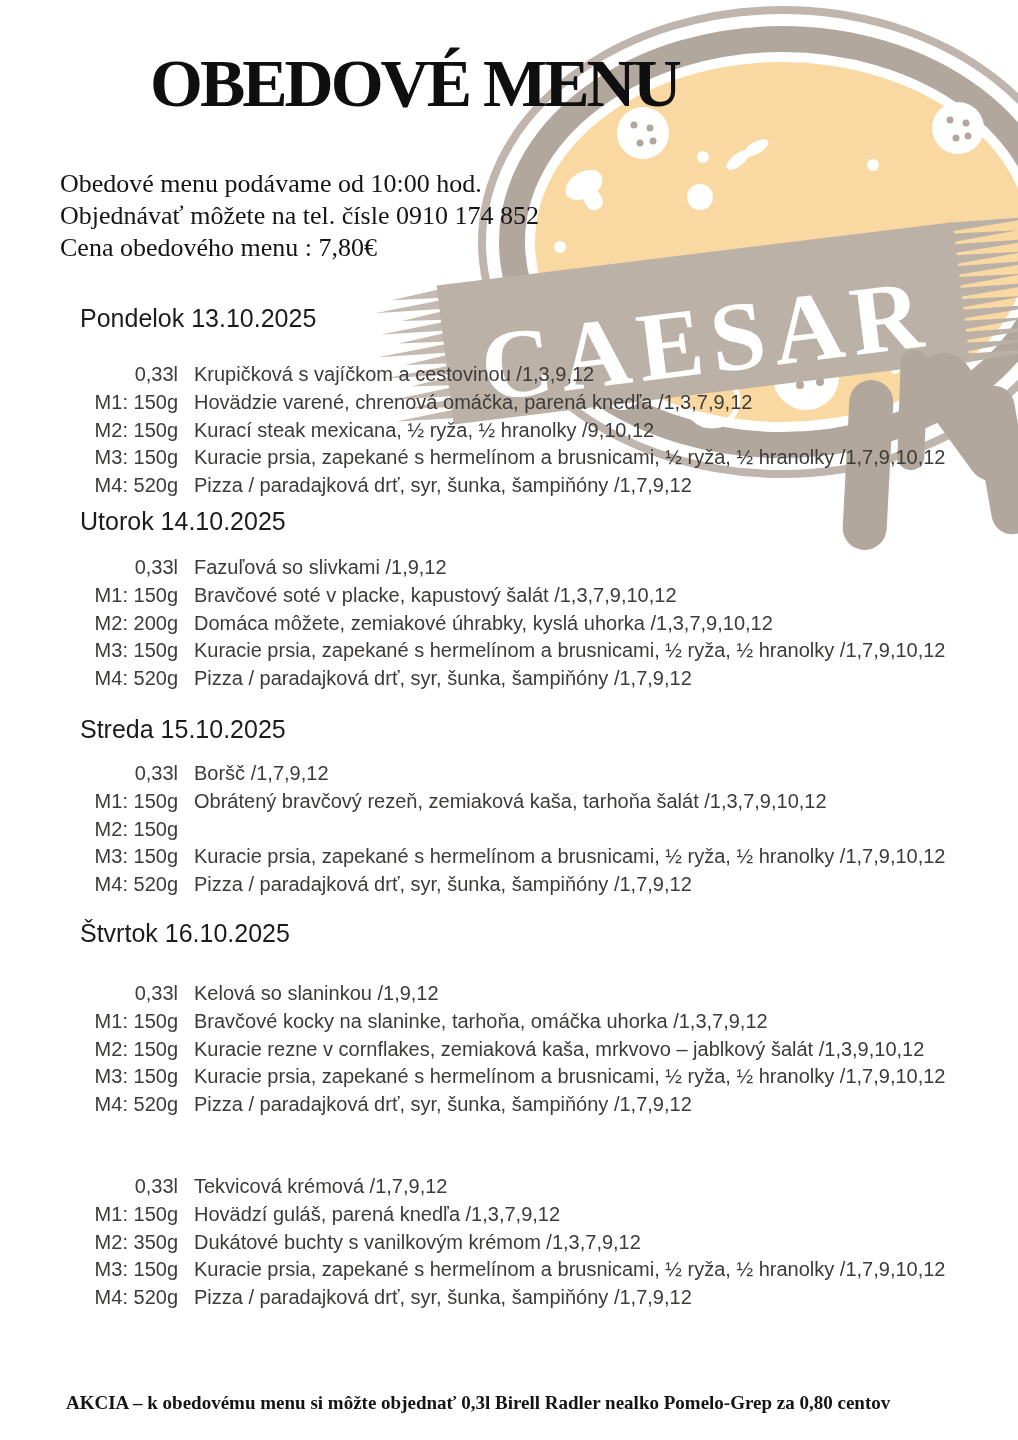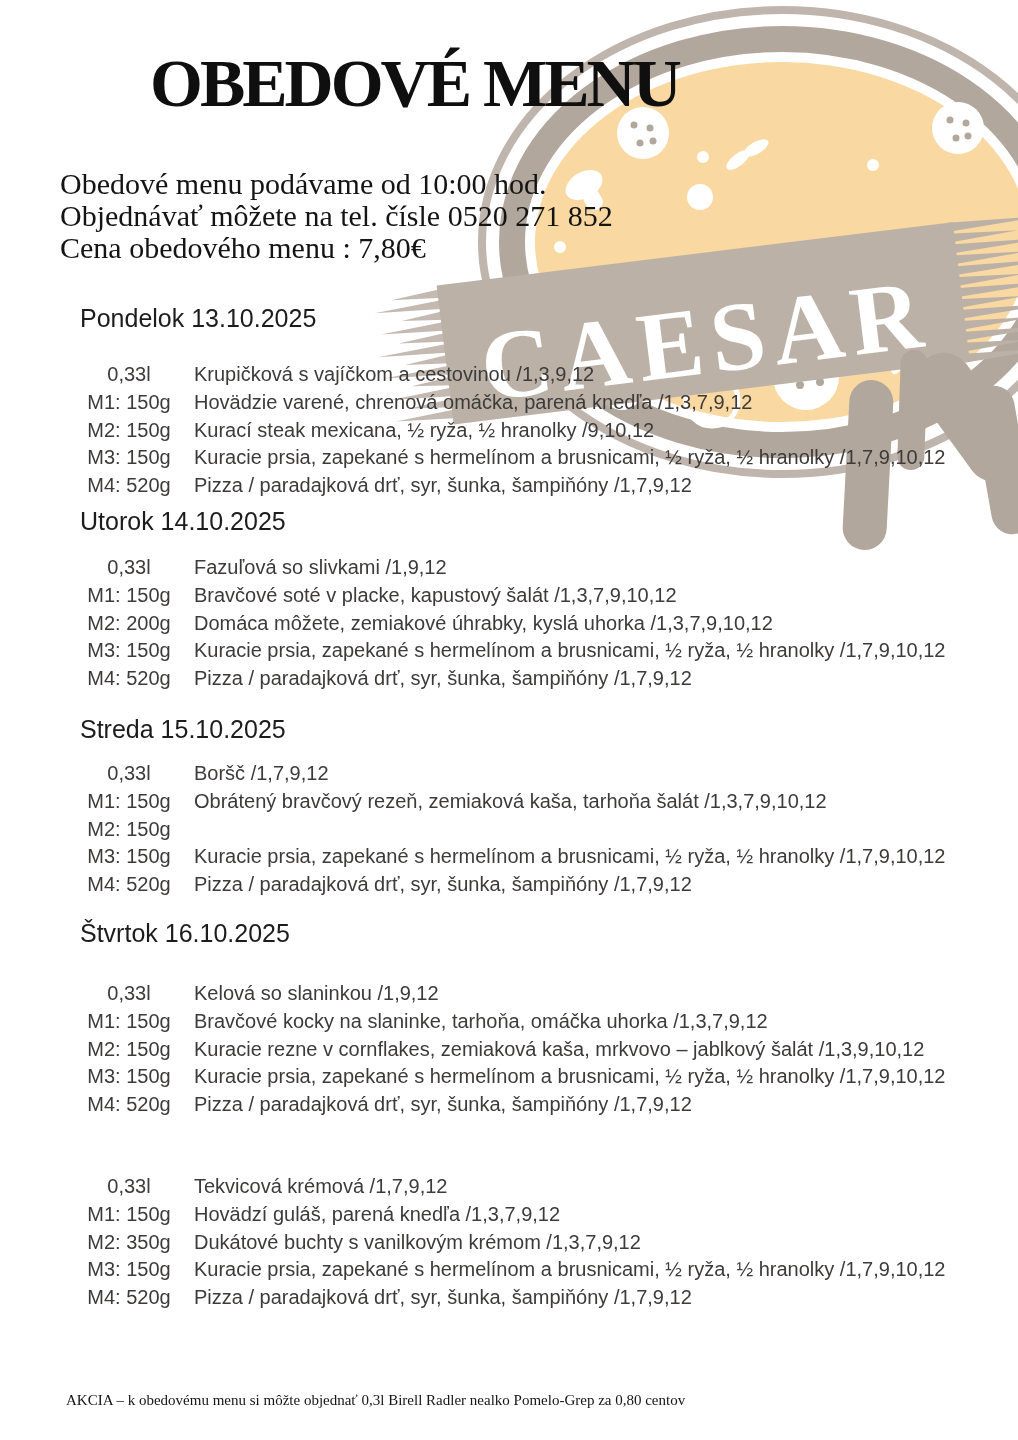--- a/index.html
+++ b/index.html
@@ -10,35 +10,35 @@
   .logo-layer{position:absolute;top:0;left:0;z-index:0;}
   .content{position:absolute;inset:0;z-index:1;}
   .page-title{
     position:absolute;left:150px;top:44px;
     font-family:"Liberation Serif","DejaVu Serif",serif;font-weight:bold;
     font-size:68px;letter-spacing:-3px;color:#0f0f0f;white-space:nowrap;
   }
   .info-block{
     position:absolute;left:60px;top:168px;
     font-family:"Liberation Serif","DejaVu Serif",serif;
-    font-size:30px;color:#141414;line-height:32px;white-space:nowrap;
+    font-size:26px;color:#141414;line-height:32px;white-space:nowrap;
   }
   .day{position:absolute;left:80px;}
   .day-heading{
     margin:0;font-size:25px;font-weight:normal;color:#1c1c1c;line-height:31px;
     font-family:"Liberation Sans","DejaVu Sans",sans-serif;white-space:nowrap;
   }
   .rows{display:block;}
   .menu-row{display:flex;line-height:27.8px;font-size:20px;color:#3d3b39;white-space:nowrap;}
-  .portion{width:98px;text-align:center;flex:none;}
+  .portion{width:98px;text-align:right;flex:none;}
   .dish{margin-left:16px;}
   .footer-note{
     position:absolute;left:66px;top:1392px;
     font-family:"Liberation Serif","DejaVu Serif",serif;
-    font-size:15px;color:#141414;white-space:nowrap;
+    font-size:19px;color:#141414;white-space:nowrap;font-weight:bold;
   }
 </style>
 </head>
 <body>
 
 <svg class="logo-layer" width="1018" height="600" viewBox="0 0 1018 600" aria-hidden="true">
 
   <g>
     <ellipse cx="782" cy="242" rx="300" ry="232" fill="none" stroke="#c0b5ac" stroke-width="8"></ellipse>
     <ellipse cx="782" cy="242" rx="270" ry="203" fill="none" stroke="#b2a79d" stroke-width="26"></ellipse>
@@ -138,21 +138,21 @@
     <rect x="982" y="385" width="42" height="150" rx="21" transform="rotate(-10 1003 460)"></rect>
   </g>
 </svg>
 
 <div class="content">
 
   <div class="page-title">OBEDOVÉ MENU</div>
 
   <div class="info-block">
     <div>Obedové menu podávame od 10:00 hod.</div>
-    <div>Objednávať môžete na tel. čísle 0520 271 852</div>
+    <div>Objednávať môžete na tel. čísle 0910 174 852</div>
     <div>Cena obedového menu : 7,80€</div>
   </div>
 
   <section class="day" style="top:303px">
     <h2 class="day-heading">Pondelok 13.10.2025</h2>
     <div class="rows" style="margin-top:27px">
       <div class="menu-row">
           <span class="portion">0,33l</span>
           <span class="dish">Krupičková s vajíčkom a cestovinou /1,3,9,12</span>
         </div>

